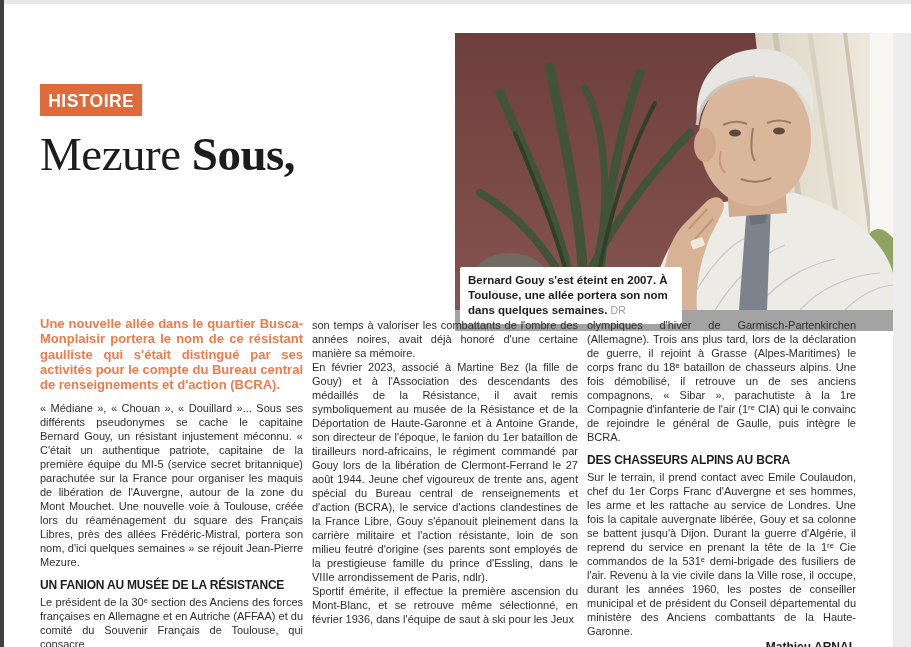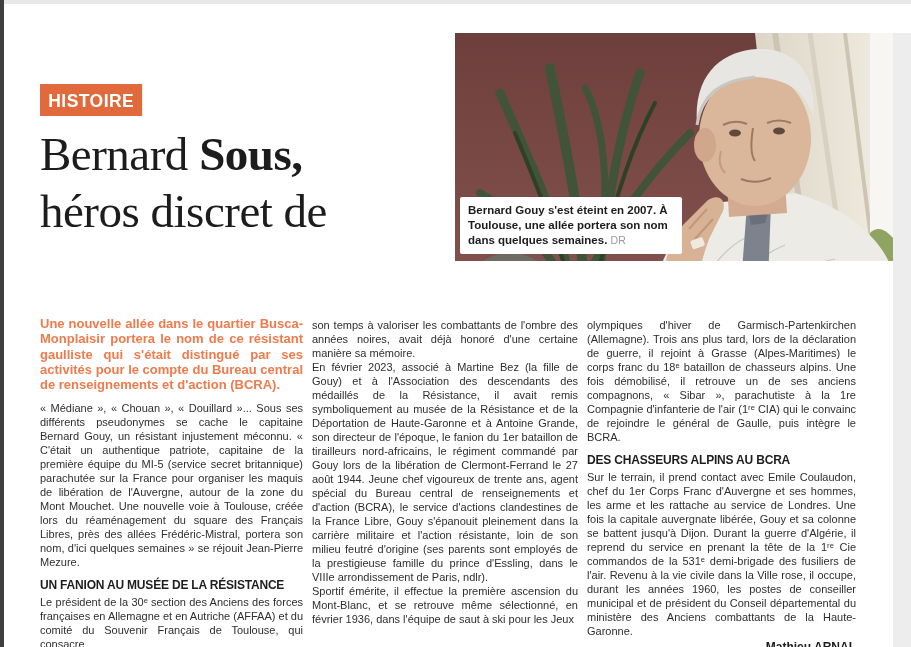--- a/index.html
+++ b/index.html
@@ -59,21 +59,21 @@
   }
   #col1 { left: 40px;  top: 316px; width: 263px; }
   #col2 { left: 312px; top: 318px; width: 266px; }
   #col3 { left: 587px; top: 318px; width: 269px; }
   .byline {
     text-align: right; font-weight: bold;
     font-size: 12px; line-height: 15px; color: #1d1d1d;
     margin-top: 2px;
   }
   .photo {
-    position: absolute; left: 455px; top: 33px; width: 438px; height: 228px;
+    position: absolute; left: 455px; top: 33px; width: 438px; height: 298px;
     overflow: hidden; background: #a3a3a3;
   }
   .photo svg { display: block; }
   .photo-caption {
     position: absolute; left: 5px; bottom: 7px;
     width: 222px;
     background: #ffffff;
     padding: 6px 8px 6px 8px;
     font-size: 11.5px; line-height: 15px;
     font-weight: bold; color: #1c1c1c;
@@ -83,22 +83,22 @@
 </style>
 </head>
 <body>
 
 <div class="top-strip"></div>
 <div class="left-strip"></div>
 <div class="right-strip"></div>
 
 <div class="kicker">HISTOIRE</div>
 
-<h1 class="headline"><span><span>Bernard </span><span class="hl-bold">Sous,</span></span><br>
-<span>héros discret de</span><br>
+<h1 class="headline"><span><span>Mezure </span><span class="hl-bold">Sous,</span></span><br>
+<br>
 </h1>
 
 <div class="photo">
   <svg width="438" height="277" viewBox="0 0 438 277">
     <defs>
       <linearGradient id="wall" x1="0" y1="0" x2="0" y2="1">
         <stop offset="0" stop-color="#6d3f3c"></stop>
         <stop offset="1" stop-color="#865450"></stop>
       </linearGradient>
       <linearGradient id="curtain" x1="0" y1="0" x2="1" y2="0">

